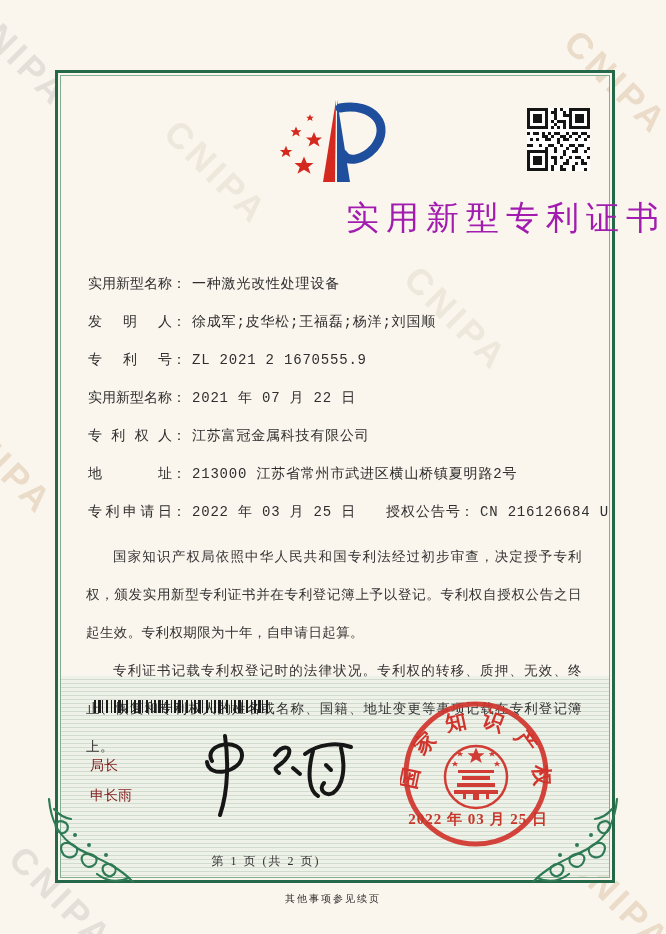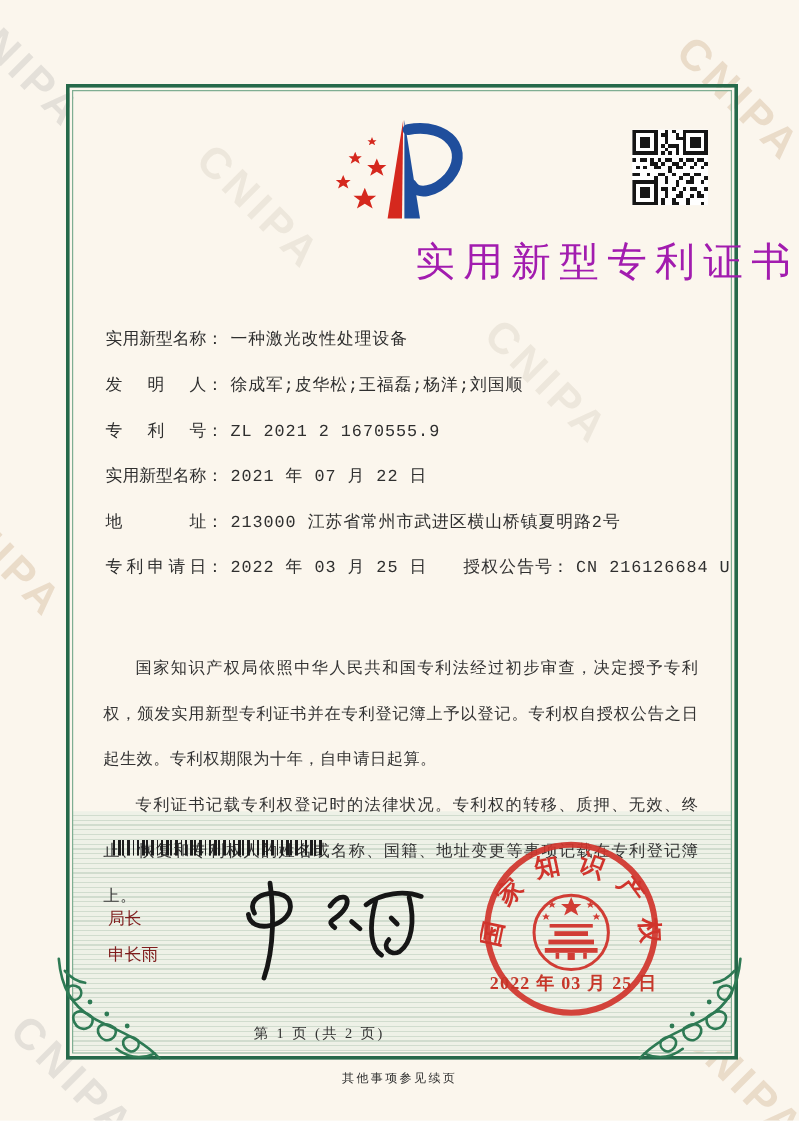--- a/index.html
+++ b/index.html
@@ -161,20 +161,23 @@
     <div class="frow">
       <span class="f-label">发明人</span><span class="f-colon">：</span><span class="f-value">徐成军;皮华松;王福磊;杨洋;刘国顺</span>
     </div>
     <div class="frow">
       <span class="f-label">专利号</span><span class="f-colon">：</span><span class="f-value">ZL 2021 2 1670555.9</span>
     </div>
     <div class="frow">
       <span class="f-label">实用新型名称</span><span class="f-colon">：</span><span class="f-value">2021 年 07 月 22 日</span>
     </div>
     <div class="frow">
+      <span class="f-label">专利权人</span><span class="f-colon">：</span><span class="f-value">江苏富冠金属科技有限公司</span>
+    </div>
+    <div class="frow">
       <span class="f-label">地址</span><span class="f-colon">：</span><span class="f-value">213000 江苏省常州市武进区横山桥镇夏明路2号</span>
     </div>
     <div class="frow">
       <span class="f-label">专利申请日</span><span class="f-colon">：</span><span class="f-value">2022 年 03 月 25 日</span><span class="f-gap"></span><span class="f-label" style="width:74px">授权公告号</span><span class="f-colon">：</span><span class="f-value">CN 216126684 U</span>
     </div>
   </div>
 
   <div class="body-text">
     <p>国家知识产权局依照中华人民共和国专利法经过初步审查，决定授予专利权，颁发实用新型专利证书并在专利登记簿上予以登记。专利权自授权公告之日起生效。专利权期限为十年，自申请日起算。</p>
     <p>专利证书记载专利权登记时的法律状况。专利权的转移、质押、无效、终止、恢复和专利权人的姓名或名称、国籍、地址变更等事项记载在专利登记簿上。</p>

